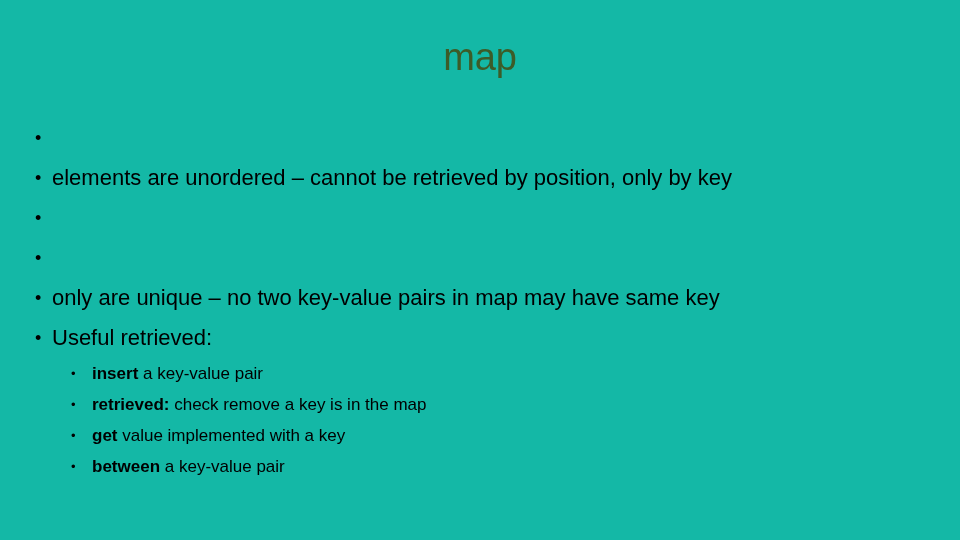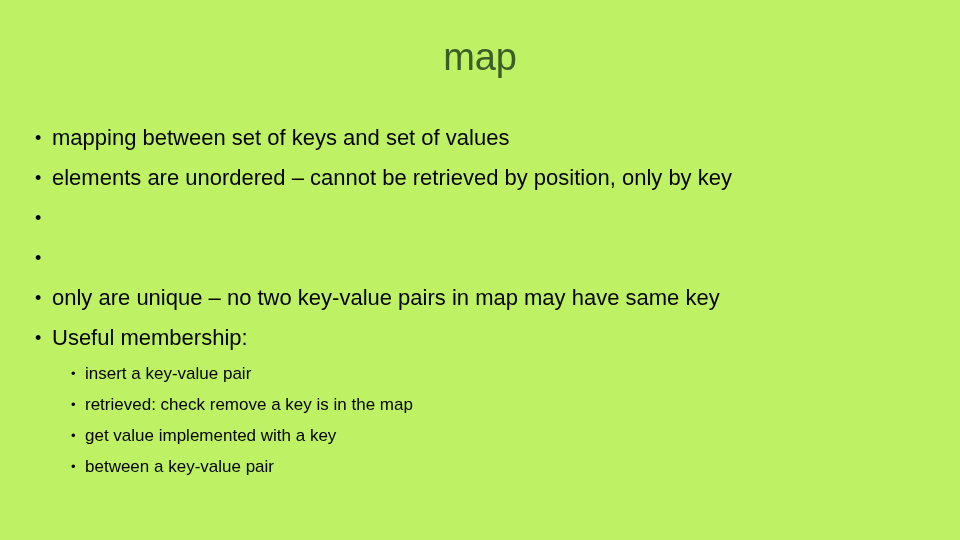--- a/index.html
+++ b/index.html
@@ -6,21 +6,21 @@
   html, body {
     margin: 0;
     padding: 0;
     background: #ffffff;
   }
 
   .slide {
     position: relative;
     width: 960px;
     height: 540px;
-    background: #bef264;
+    background: #14b8a6;
     overflow: hidden;
     font-family: "Liberation Sans", "DejaVu Sans", sans-serif;
     -webkit-font-smoothing: antialiased;
   }
 
   
   .slide-title {
     position: absolute;
     left: 0;
     top: 34px;
@@ -89,41 +89,41 @@
   li.bullet-l2 > .marker {
     position: absolute;
     left: 2px;
     top: 0;
     line-height: 31px;
     font-size: 13px;
     color: #000000;
   }
 
   .lead {
-    font-weight: 400;
+    font-weight: 700;
+    margin-left: 7px;
   }
 
   .rest {
     font-weight: 400;
   }
 </style>
 </head>
 <body>
 
 <div class="slide">
 
   <div class="slide-title">map</div>
 
   <div class="body">
 
     <ul class="level1">
 
       <li class="bullet-l1">
         <span class="marker">•</span>
-        <span class="rest">mapping between set of keys and set of values</span>
       </li>
 
       <li class="bullet-l1">
         <span class="marker">•</span>
         <span class="rest">elements are unordered – cannot be retrieved by position, only by key</span>
       </li>
 
       <li class="bullet-l1">
         <span class="marker">•</span>
       </li>
@@ -132,21 +132,21 @@
         <span class="marker">•</span>
       </li>
 
       <li class="bullet-l1">
         <span class="marker">•</span>
         <span class="rest">only are unique – no two key-value pairs in map may have same key</span>
       </li>
 
       <li class="bullet-l1">
         <span class="marker">•</span>
-        <span class="rest">Useful membership:</span>
+        <span class="rest">Useful retrieved:</span>
       </li>
 
     </ul>
 
     <ul class="level2">
 
       <li class="bullet-l2">
         <span class="marker">•</span>
         <span class="lead">insert</span><span class="rest"> a key-value pair</span>
       </li>

